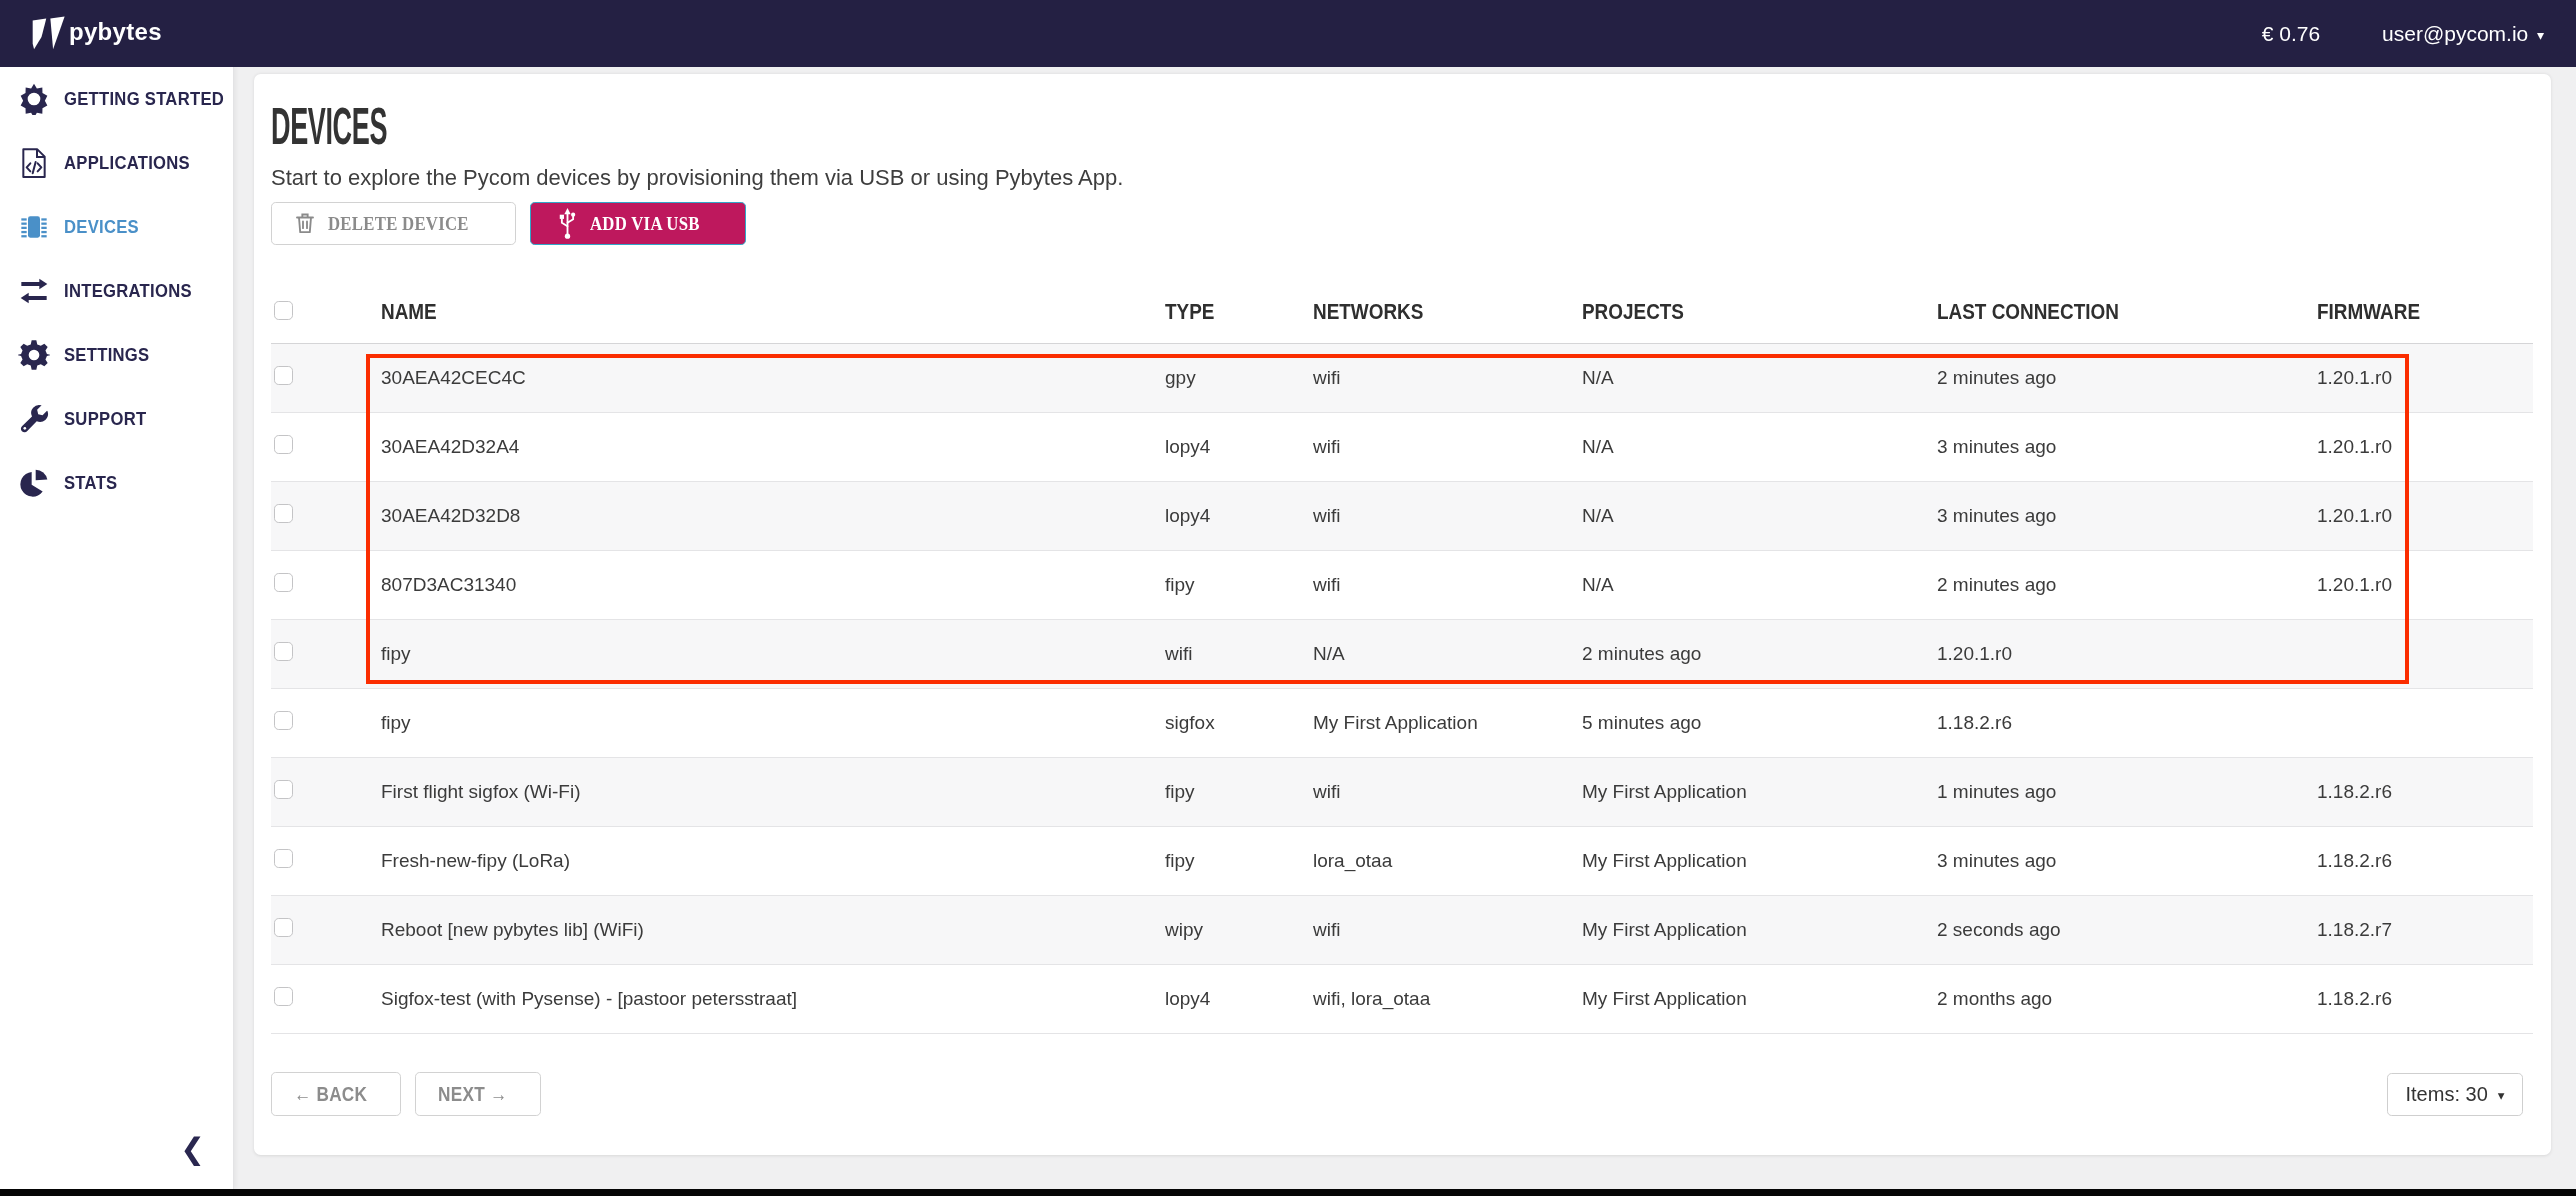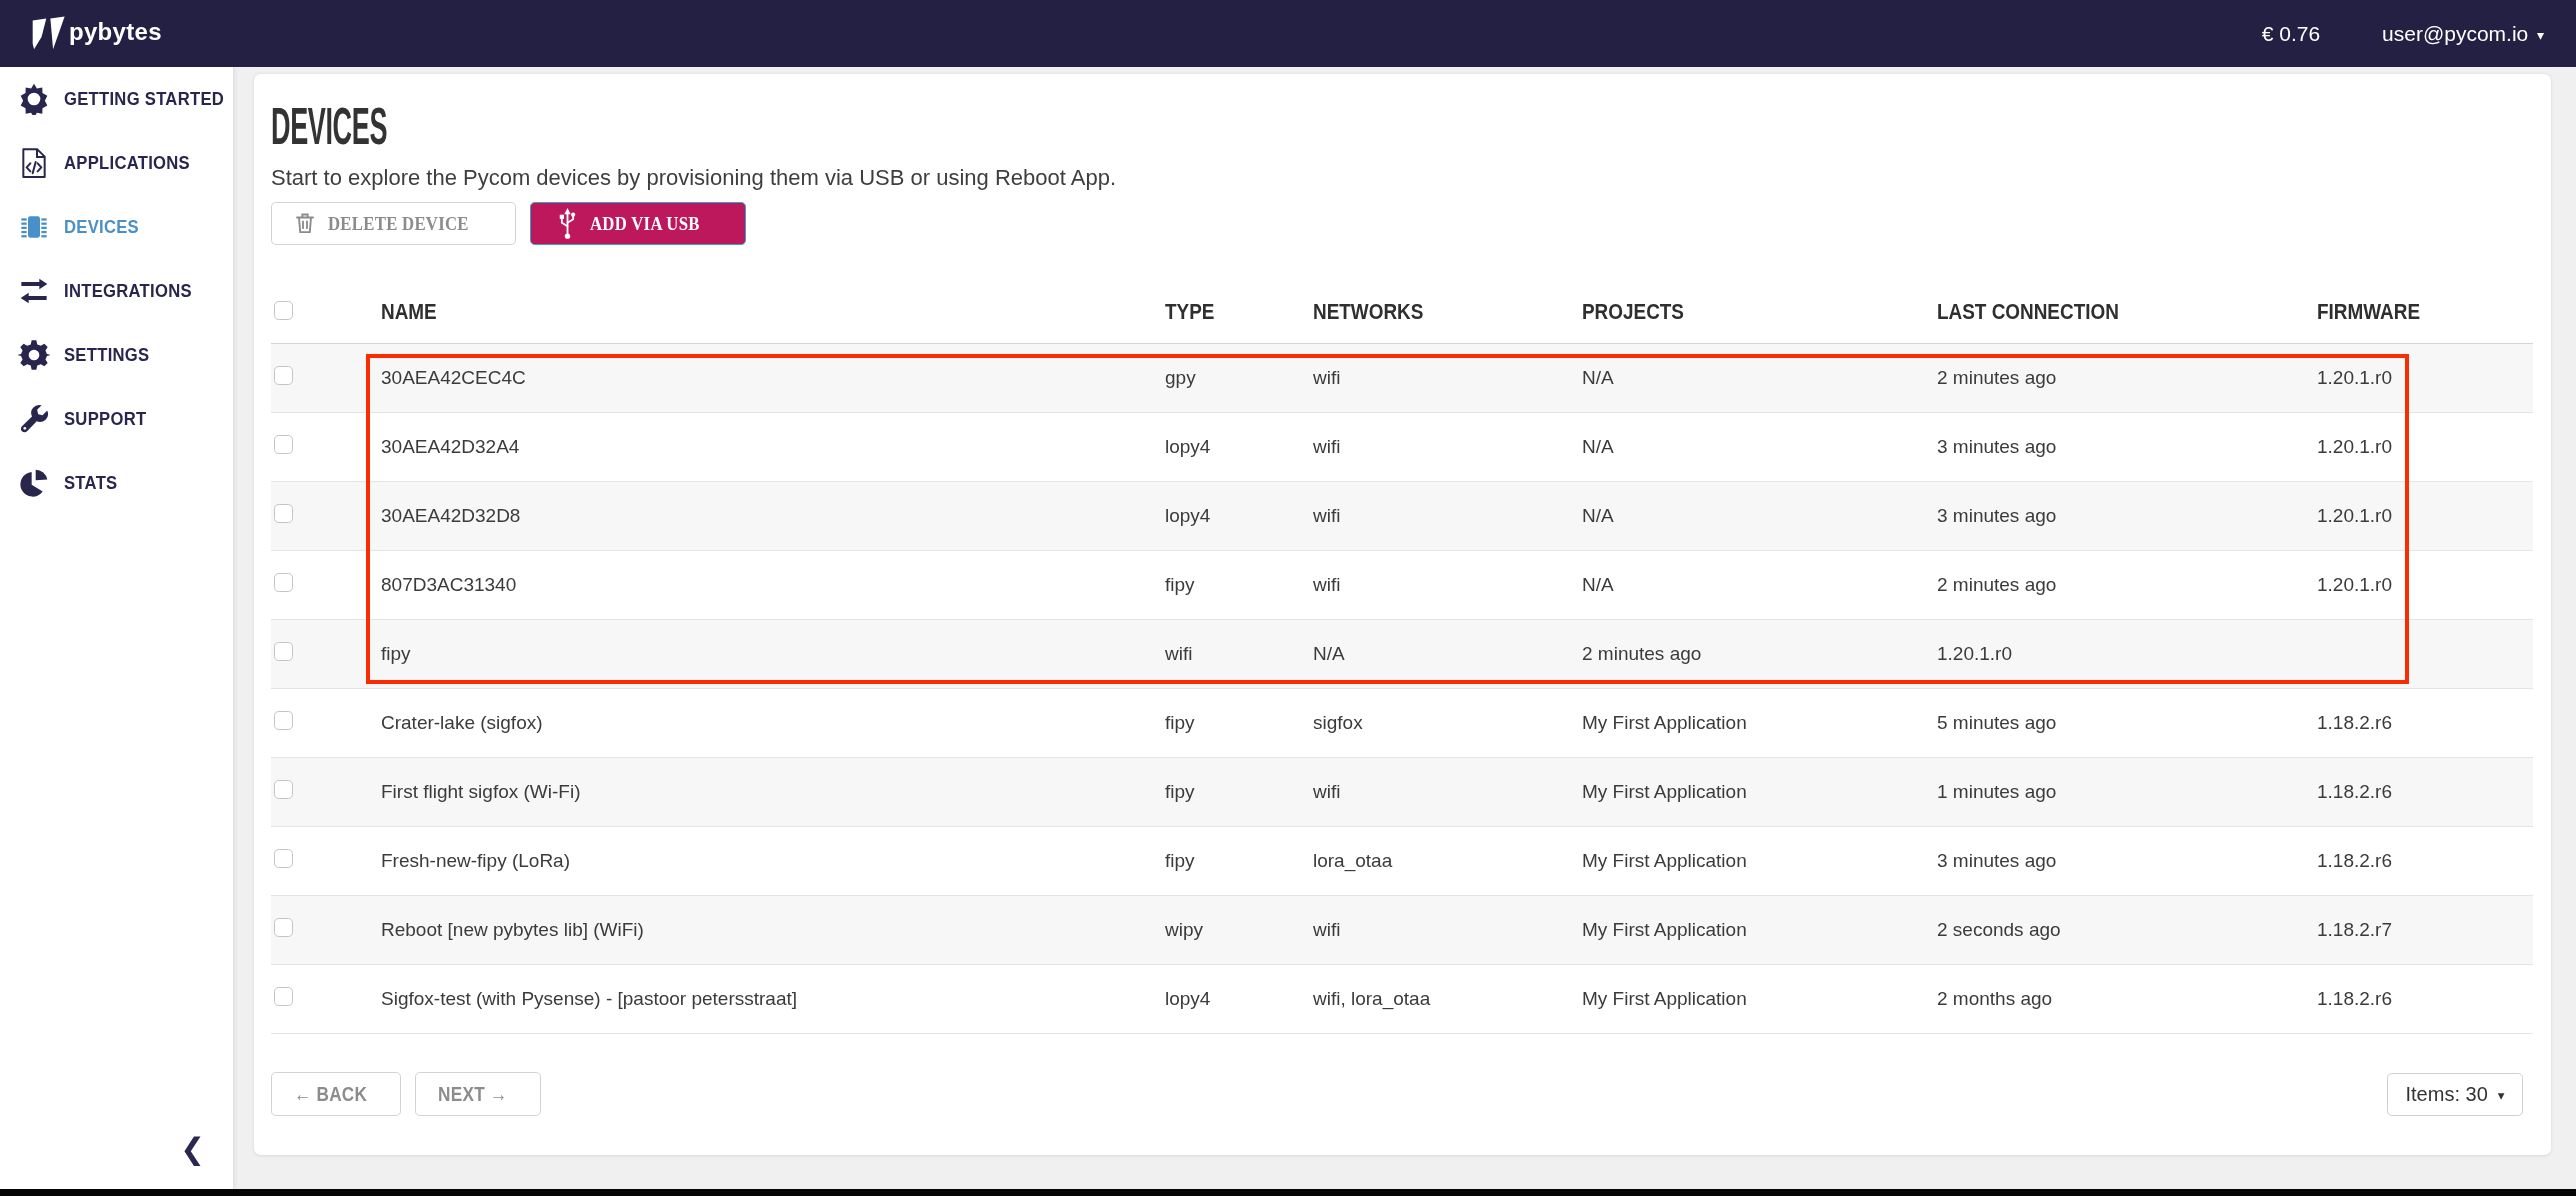--- a/index.html
+++ b/index.html
@@ -207,21 +207,21 @@
     <span class="nav-label">STATS</span>
   </div>
 </nav>
   <span class="collapse-btn">❮</span>
 </aside>
 
 <main class="main">
   <section class="card">
 
     <h1 class="page-title"><span class="title-cond">DEVICES</span></h1>
-    <p class="subtitle">Start to explore the Pycom devices by provisioning them via USB or using Reboot App.</p>
+    <p class="subtitle">Start to explore the Pycom devices by provisioning them via USB or using Pybytes App.</p>
 
     <div class="toolbar">
       <button class="btn btn-light">
         <span class="bicon">
           <svg width="20" height="23" viewBox="0 0 30 34" fill="none" stroke="currentColor" stroke-width="2.8">
             <path d="M3 8h24" stroke-linecap="round"></path>
             <path d="M11 8V3.5h8V8"></path>
             <path d="M6 8l1.8 22h14.4L24 8" stroke-linejoin="round"></path>
             <path d="M12 14v10M18 14v10" stroke-linecap="round"></path>
           </svg>
@@ -299,21 +299,20 @@
         <div class="cell-check"><span class="checkbox"></span></div>
         <div class="td">fipy</div>
         <div class="td">wifi</div>
         <div class="td">N/A</div>
         <div class="td">2 minutes ago</div>
         <div class="td">1.20.1.r0</div>
       </div>
 
       <div class="trow">
         <div class="cell-check"><span class="checkbox"></span></div>
-        <div class="td">Crater-lake (sigfox)</div>
         <div class="td">fipy</div>
         <div class="td">sigfox</div>
         <div class="td">My First Application</div>
         <div class="td">5 minutes ago</div>
         <div class="td">1.18.2.r6</div>
       </div>
 
       <div class="trow striped">
         <div class="cell-check"><span class="checkbox"></span></div>
         <div class="td">First flight sigfox (Wi-Fi)</div>

